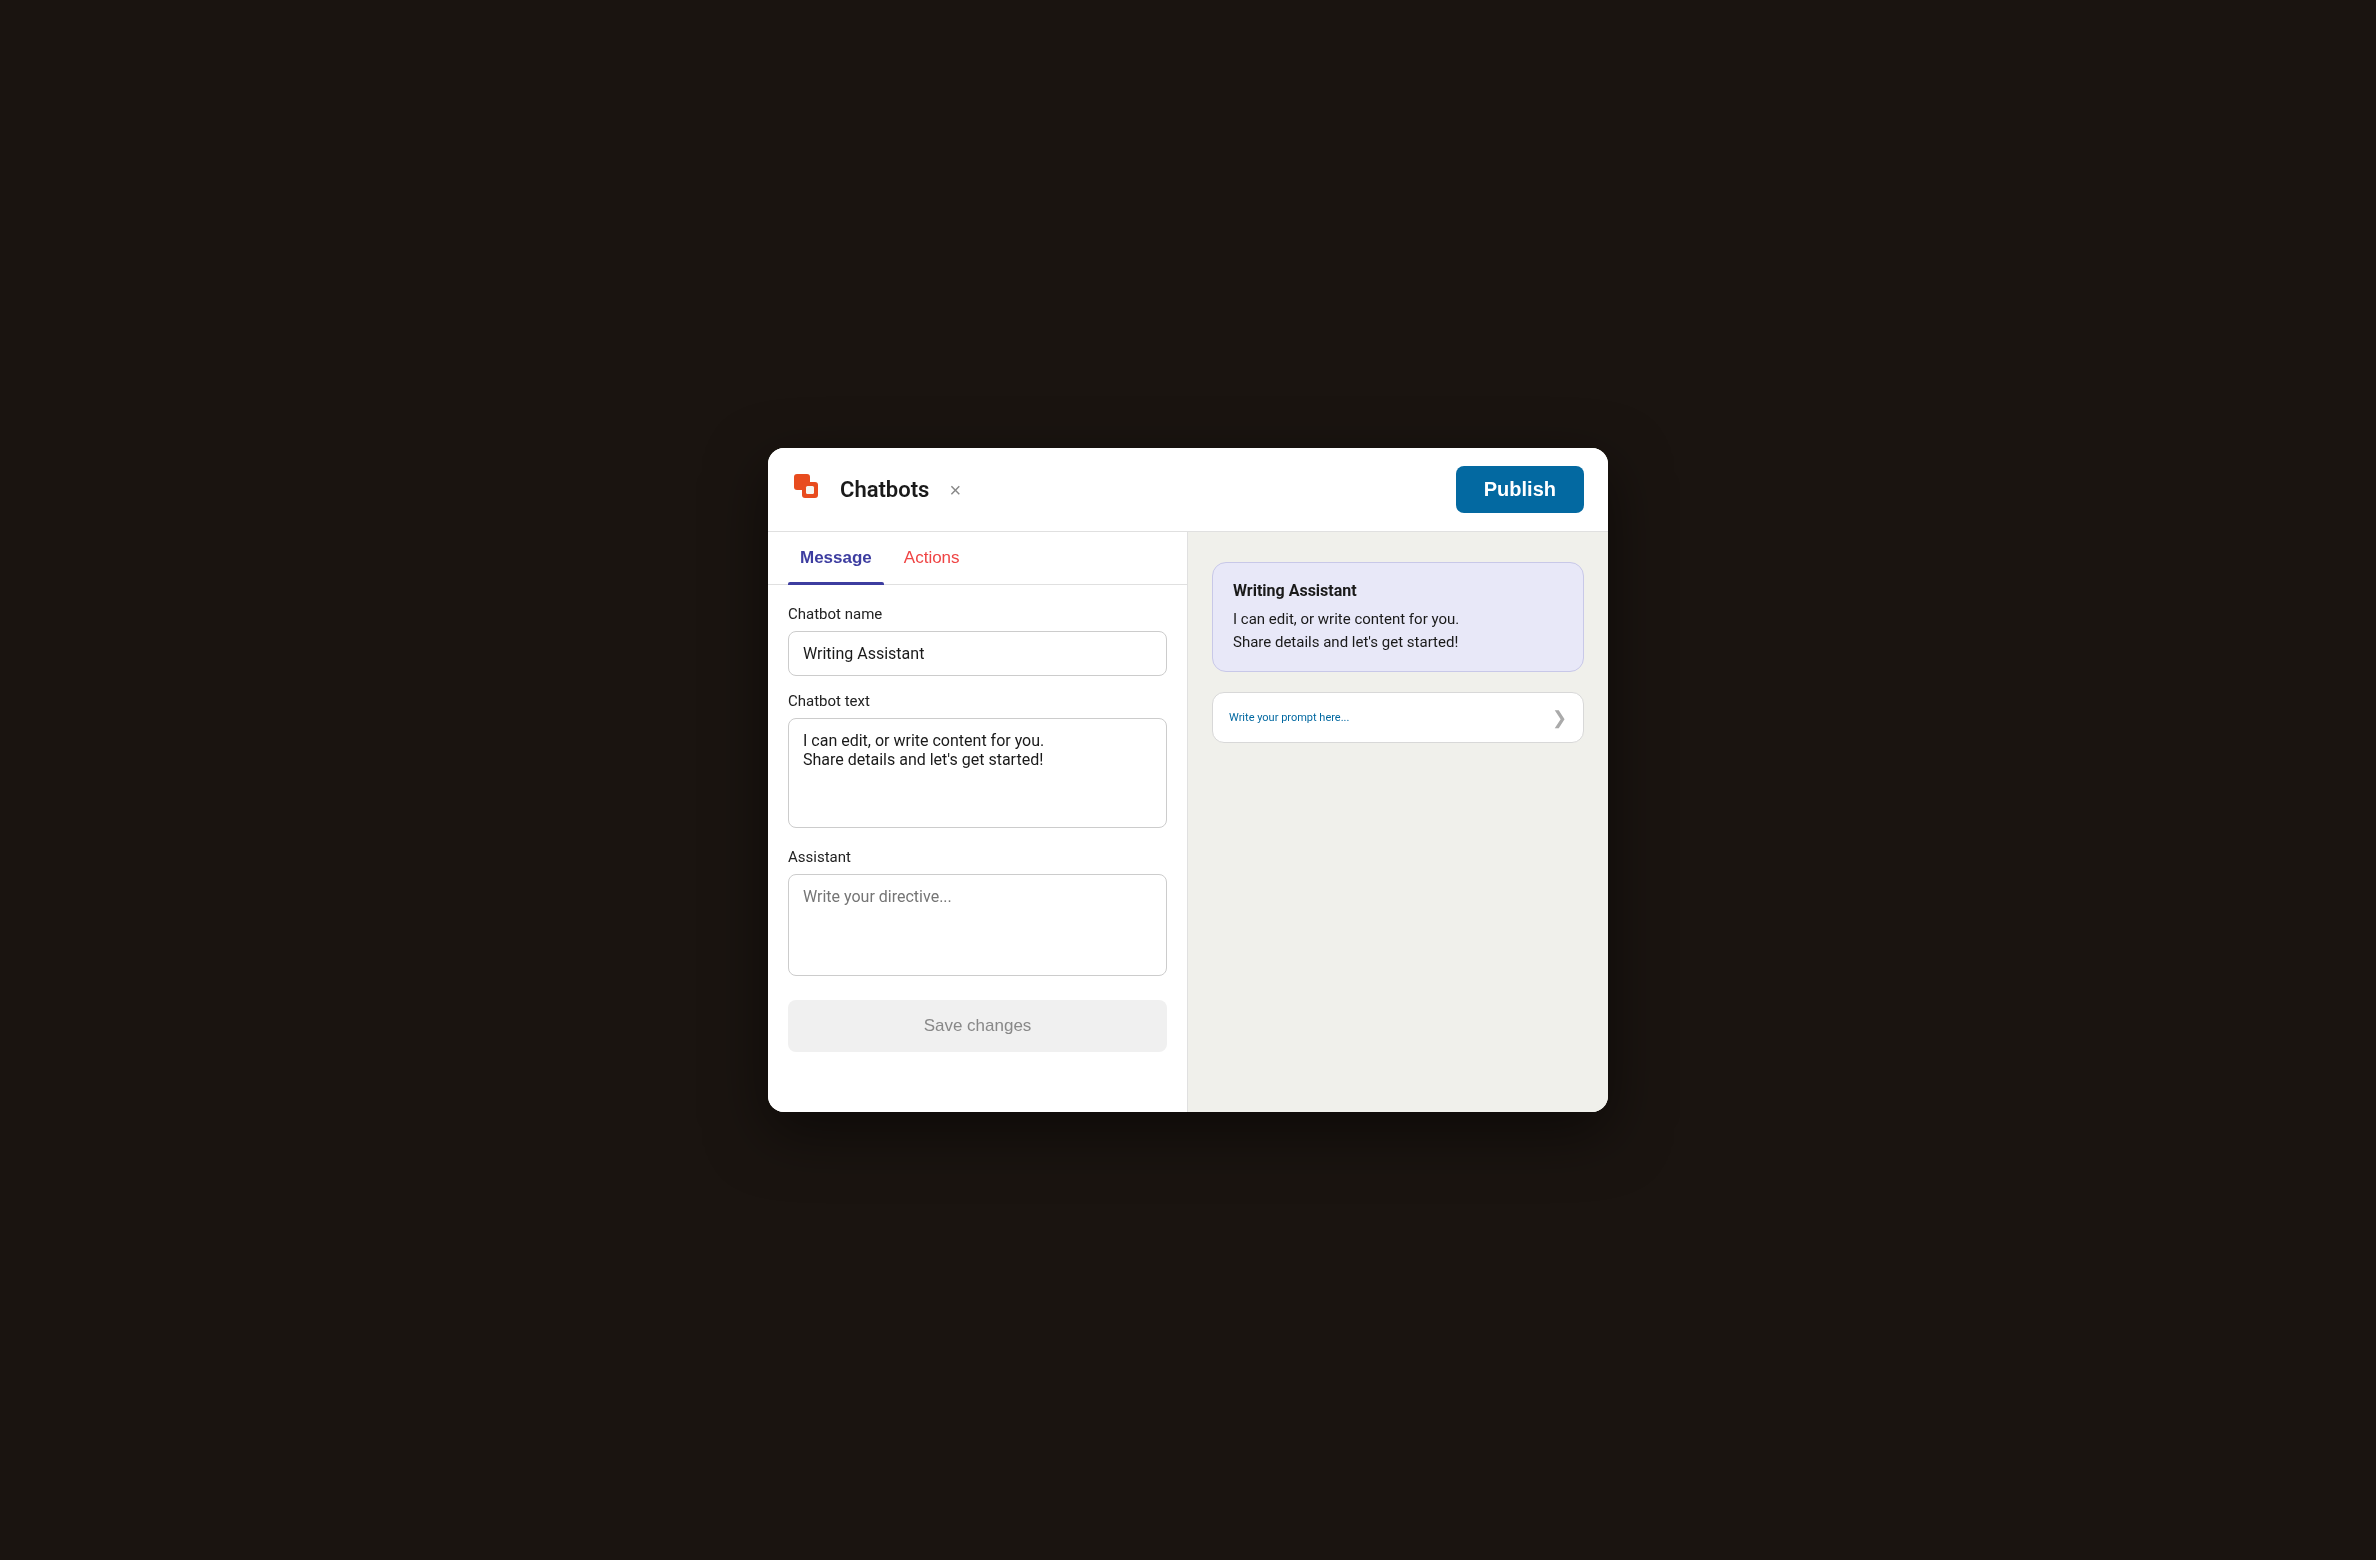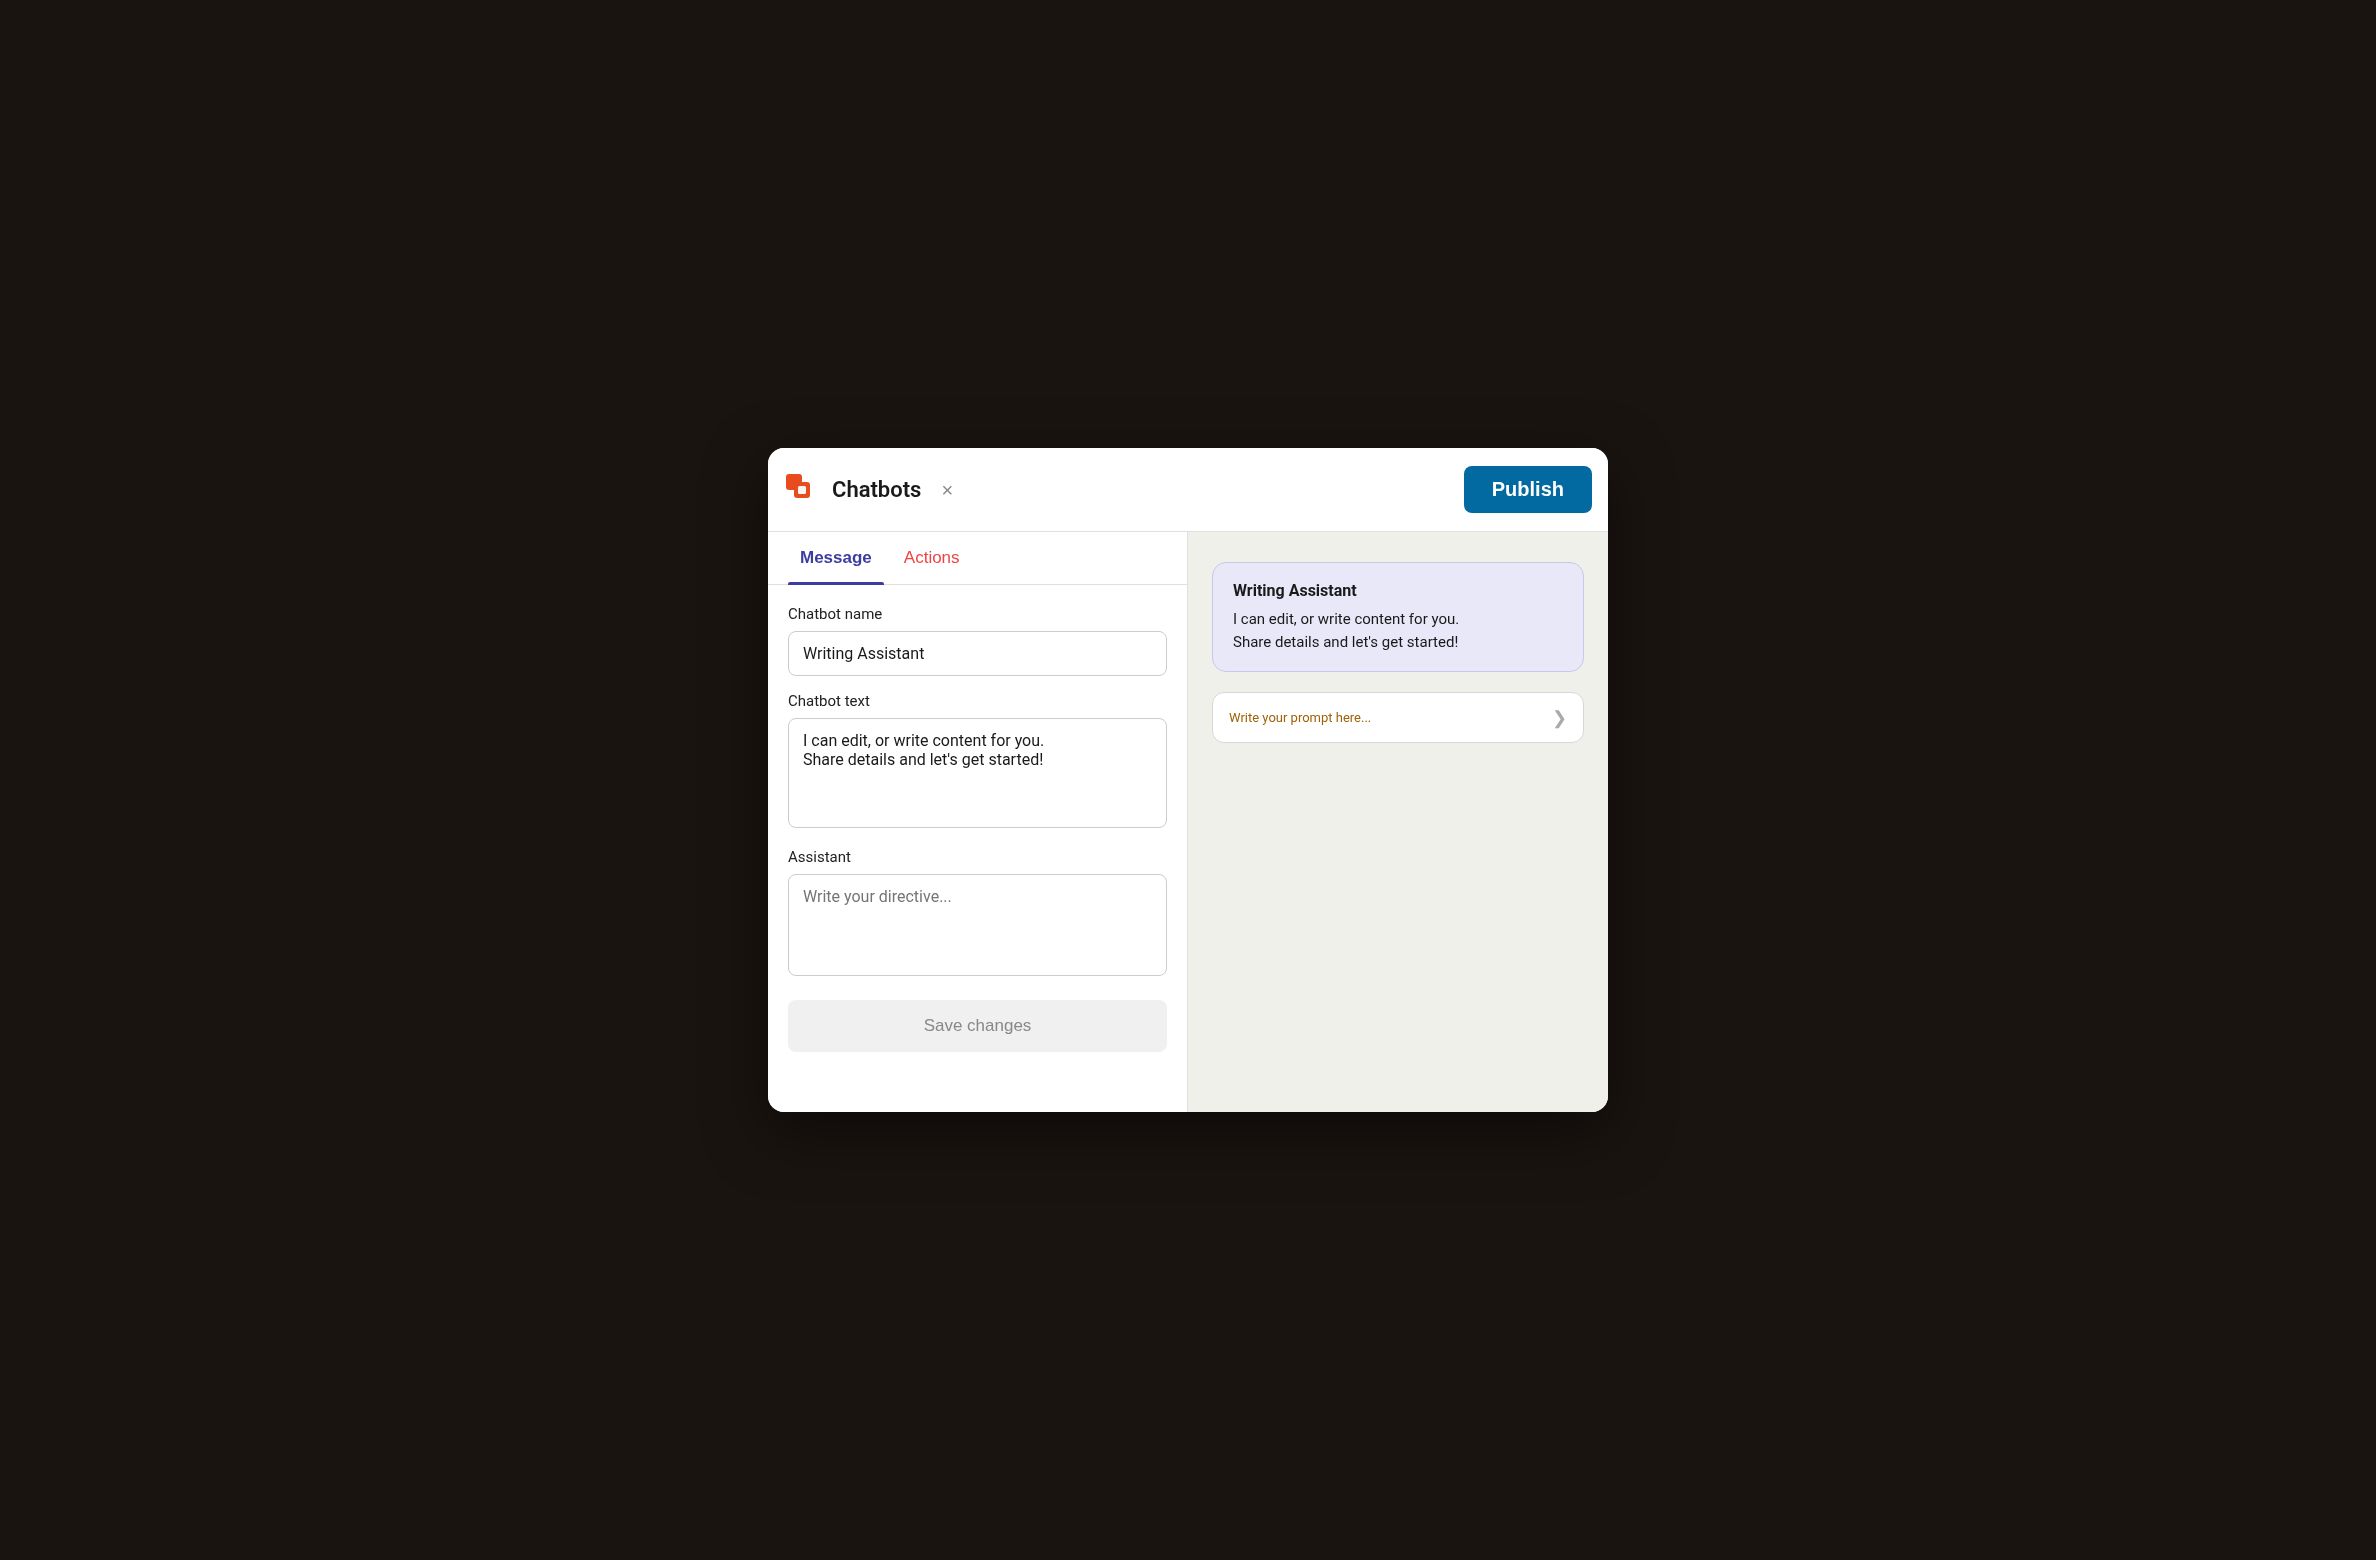--- a/index.html
+++ b/index.html
@@ -24,21 +24,21 @@
       overflow: hidden;
       box-shadow: 0 20px 60px rgba(0,0,0,0.5);
     }
 
     
     .modal-header {
       background: #ffffff;
       display: flex;
       align-items: center;
       justify-content: space-between;
-      padding: 18px 16px;
+      padding: 18px 24px;
       border-bottom: 1px solid #e0e0e0;
     }
 
     .header-left {
       display: flex;
       align-items: center;
       gap: 12px;
     }
 
     .logo-icon {
@@ -208,22 +208,22 @@
       background: #ffffff;
       border: 1.5px solid #d8d8d8;
       border-radius: 12px;
       padding: 14px 16px;
       display: flex;
       align-items: center;
       justify-content: space-between;
     }
 
     .prompt-placeholder {
-      font-size: 13px;
-      color: #a16207;
+      font-size: 11px;
+      color: #0369a1;
     }
 
     .send-icon {
       color: #aaa;
       font-size: 18px;
     }
   </style>
 </head>
 <body>
 

